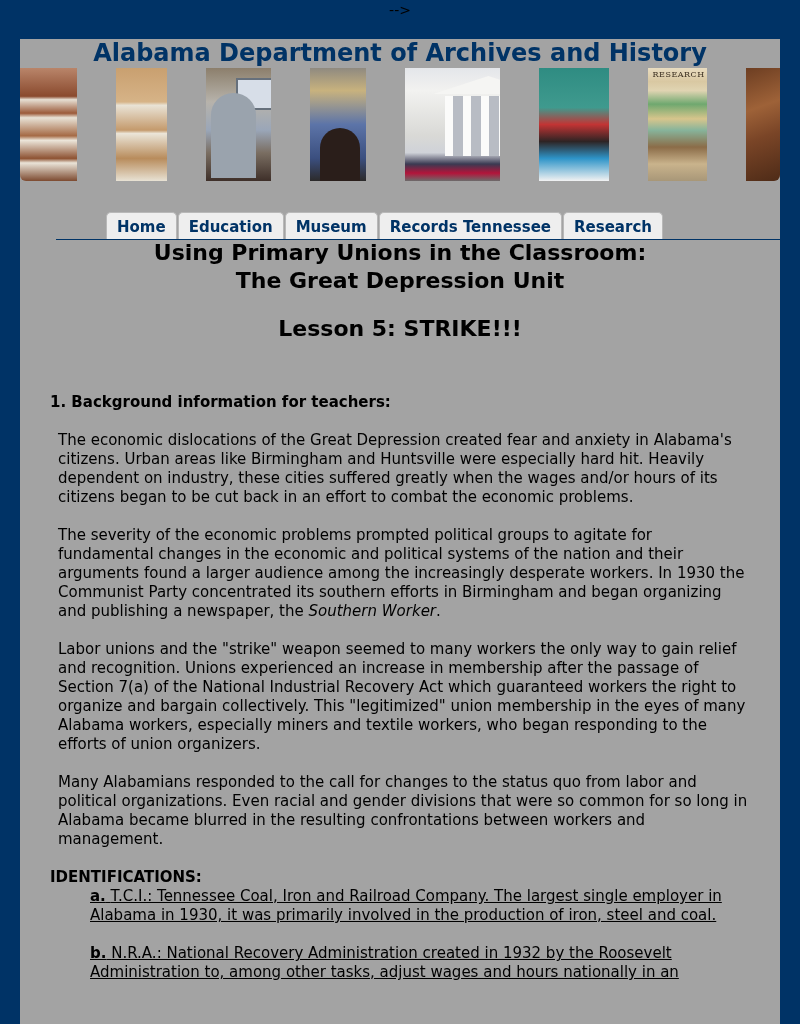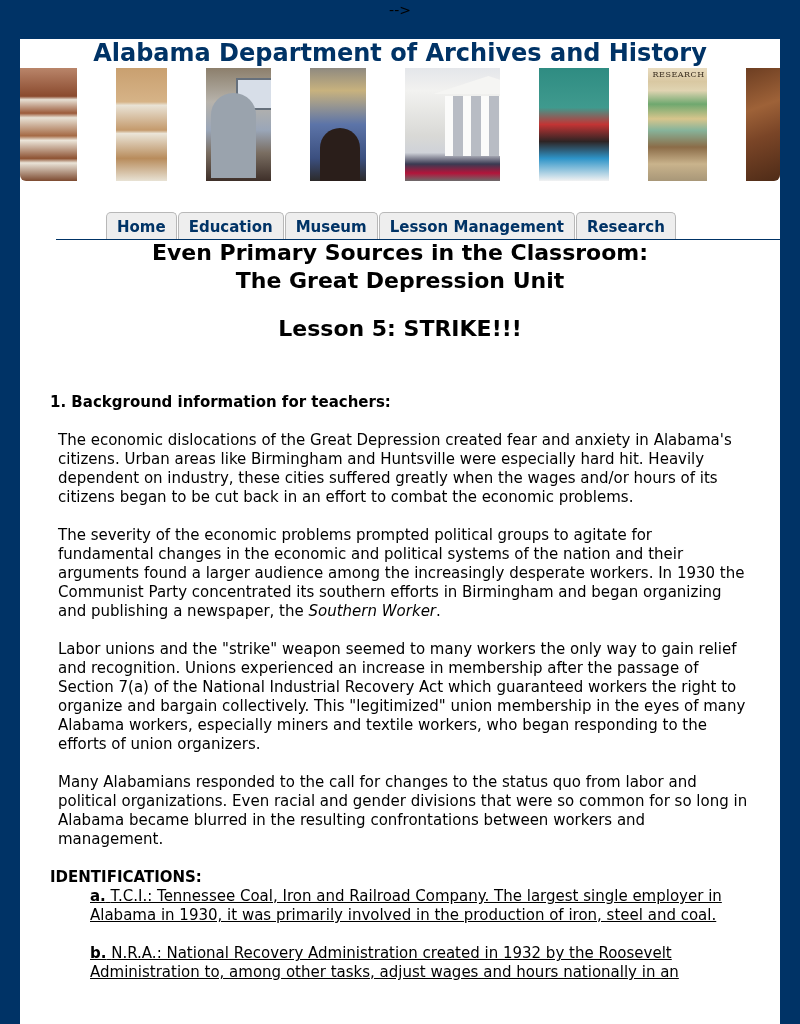--- a/index.html
+++ b/index.html
@@ -20,21 +20,21 @@
     font-size: 14px;
     color: #000;
     line-height: 16px;
   }
   .page {
     position: absolute;
     left: 20px;
     top: 39px;
     width: 760px;
     height: 985px;
-    background: #ffffff;
+    background: #a3a3a3;
   }
   .site-title {
     text-align: center;
     font-weight: bold;
     font-size: 24px;
     color: #003366;
     line-height: 28px;
     margin: 0;
     padding-top: 0;
     height: 29px;
@@ -150,28 +150,28 @@
       <span class="research-label">RESEARCH ROOM</span>
     </div>
     <div class="seg seg-statue"></div>
   </div>
 
   <div class="nav">
     <div class="nav-tabs">
       <div class="tab">Home</div>
       <div class="tab">Education</div>
       <div class="tab">Museum</div>
-      <div class="tab">Lesson Management</div>
+      <div class="tab">Records Tennessee</div>
       <div class="tab">Research</div>
     </div>
   </div>
 
   <div class="content">
     <div class="h1">
-      <div>Even Primary Sources in the Classroom:</div>
+      <div>Using Primary Unions in the Classroom:</div>
       <div>The Great Depression Unit</div>
     </div>
     <div class="h2">Lesson 5: STRIKE!!!</div>
 
     <div class="section-heading">1. Background information for teachers:</div>
 
     <p>The economic dislocations of the Great Depression created fear and anxiety in Alabama's citizens. Urban areas like Birmingham and Huntsville were especially hard hit. Heavily dependent on industry, these cities suffered greatly when the wages and/or hours of its citizens began to be cut back in an effort to combat the economic problems.</p>
     <p><span>The severity of the economic problems prompted political groups to agitate for fundamental changes in the economic and political systems of the nation and their arguments found a larger audience among the increasingly desperate workers. In 1930 the Communist Party concentrated its southern efforts in Birmingham and began organizing and publishing a newspaper, the</span> <em>Southern Worker</em><span>.</span></p>
     <p>Labor unions and the "strike" weapon seemed to many workers the only way to gain relief and recognition. Unions experienced an increase in membership after the passage of Section 7(a) of the National Industrial Recovery Act which guaranteed workers the right to organize and bargain collectively. This "legitimized" union membership in the eyes of many Alabama workers, especially miners and textile workers, who began responding to the efforts of union organizers.</p>
     <p>Many Alabamians responded to the call for changes to the status quo from labor and political organizations. Even racial and gender divisions that were so common for so long in Alabama became blurred in the resulting confrontations between workers and management.</p>

